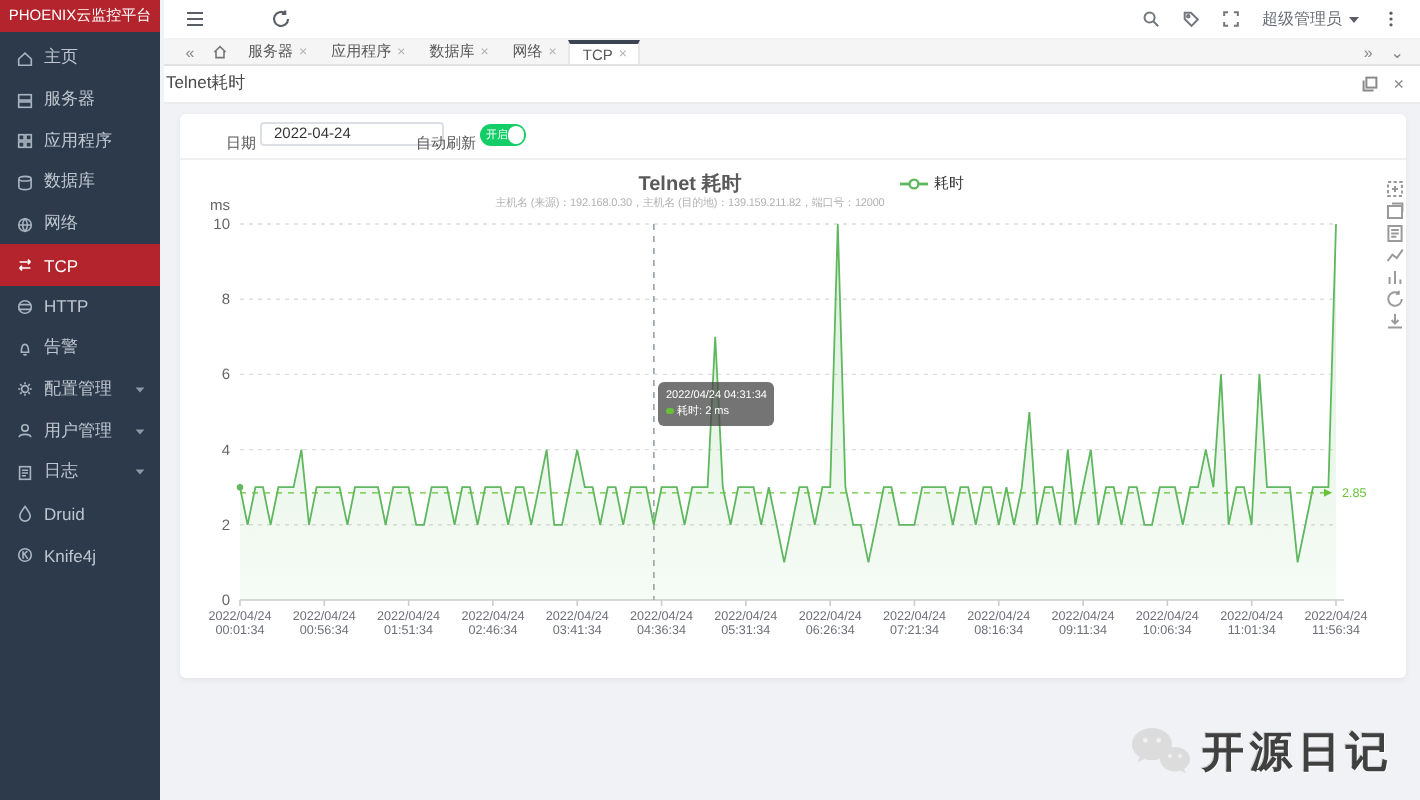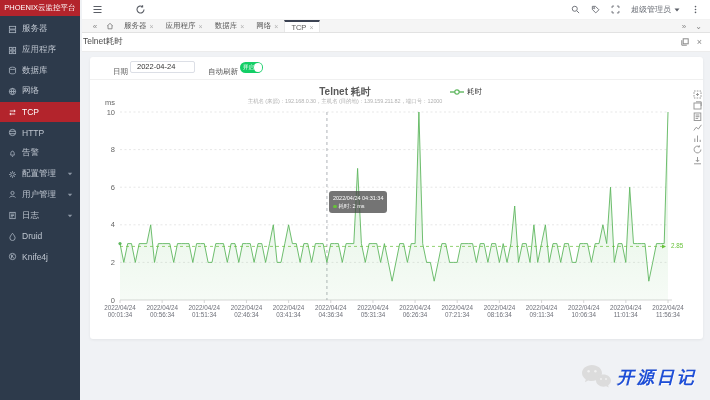--- a/index.html
+++ b/index.html
@@ -44,46 +44,54 @@
   .pb-right { margin-left:auto; display:flex; align-items:center; gap:8px; }
   .pb-right svg { width:8px; height:8px; stroke:#8a8a8a; fill:none; stroke-width:1; }
   .pb-x { color:#8a8a8a; font-size:9px; line-height:1; }
 
   .content { position:absolute; top:52px; left:0; right:0; bottom:0; }
   .card { position:absolute; left:8px; top:5px; width:613px; height:282px; background:#fff; border-radius:3px; box-shadow:0 1px 3px rgba(0,0,0,.06); }
 
   .f-label { position:absolute; font-size:7.5px; color:#555; top:9.5px; }
   .date-label { left:23px; }
   .auto-label { left:118px; }
-  .date-input { position:absolute; left:40px; top:4px; width:65px; height:11.5px; border:1px solid #dcdfe6; border-radius:2px; font-size:7.5px; color:#333; padding-left:6px; font-family:"Liberation Sans",sans-serif; background:#fff; }
+  .date-input { position:absolute; left:40px; top:4px; width:92px; height:11.5px; border:1px solid #dcdfe6; border-radius:2px; font-size:7.5px; color:#333; padding-left:6px; font-family:"Liberation Sans",sans-serif; background:#fff; }
   .toggle { position:absolute; left:150px; top:5px; width:23px; height:10.5px; border-radius:6px; background:#13ce66; }
   .toggle .t-label { position:absolute; left:3px; top:2.4px; font-size:5.5px; color:#fff; }
   .toggle .knob { position:absolute; right:1px; top:1px; width:8.5px; height:8.5px; border-radius:50%; background:#fff; }
   .divider { position:absolute; left:0; right:0; top:22px; border-top:1px solid #f0f0f0; }
 
   .c-title { position:absolute; left:255px; top:28px; transform:translateX(-50%); font-size:10px; font-weight:bold; color:#5a5a5a; white-space:nowrap; }
   .c-sub { position:absolute; left:255px; top:41px; transform:translateX(-50%); font-size:5.5px; color:#b2b2b2; white-space:nowrap; letter-spacing:-0.1px; }
   .c-legend { position:absolute; left:360px; top:30px; display:flex; align-items:center; gap:3px; font-size:7.5px; color:#333; }
 
   .tooltip { position:absolute; left:239px; top:134px; background:rgba(70,70,70,.75); border-radius:3px; padding:2.5px 4px; color:#fff; font-size:5.5px; line-height:1.55; white-space:nowrap; z-index:3; }
   .tooltip .dot { display:inline-block; width:3.5px; height:3.5px; border-radius:50%; background:#67c23a; margin-right:2px; vertical-align:middle; }
 
   .toolbox { position:absolute; right:1px; top:33px; display:flex; flex-direction:column; gap:2px; z-index:2; }
   .toolbox .tb-icon { width:9px; height:9px; }
   .toolbox .tb-icon svg { width:9px; height:9px; stroke:#9a9a9a; fill:none; stroke-width:1; }
 
   .watermark { position:absolute; right:13px; bottom:10px; display:flex; align-items:center; gap:6px; }
-  .wm-text { font-size:17px; font-weight:bold; color:#1d4ed8; letter-spacing:3px; text-shadow:0.5px 0.5px 0 #fff, -0.5px -0.5px 0 #cfcfcf;font-style:italic; }
+  .wm-text { font-size:21px; font-weight:bold; color:#404040; letter-spacing:3px; text-shadow:0.5px 0.5px 0 #fff, -0.5px -0.5px 0 #cfcfcf; }
 </style>
 </head>
 <body>
 
 <div class="sidebar">
   <div class="logo">PHOENIX云监控平台</div>
   <div class="menu" id="menu">
+      <div class="menu-item">
+        <span class="mi-icon">
+          <svg viewBox="0 0 10 10">
+            <path d="M1.5 5 L5 1.7 L8.5 5 V8.5 H1.5 Z"></path>
+          </svg>
+        </span>
+        <span>主页</span>
+      </div>
       <div class="menu-item">
         <span class="mi-icon">
           <svg viewBox="0 0 10 10">
             <rect x="1.5" y="1.5" width="7" height="3"></rect>
             <rect x="1.5" y="5.5" width="7" height="3"></rect>
           </svg>
         </span>
         <span>服务器</span>
       </div>
       <div class="menu-item">

